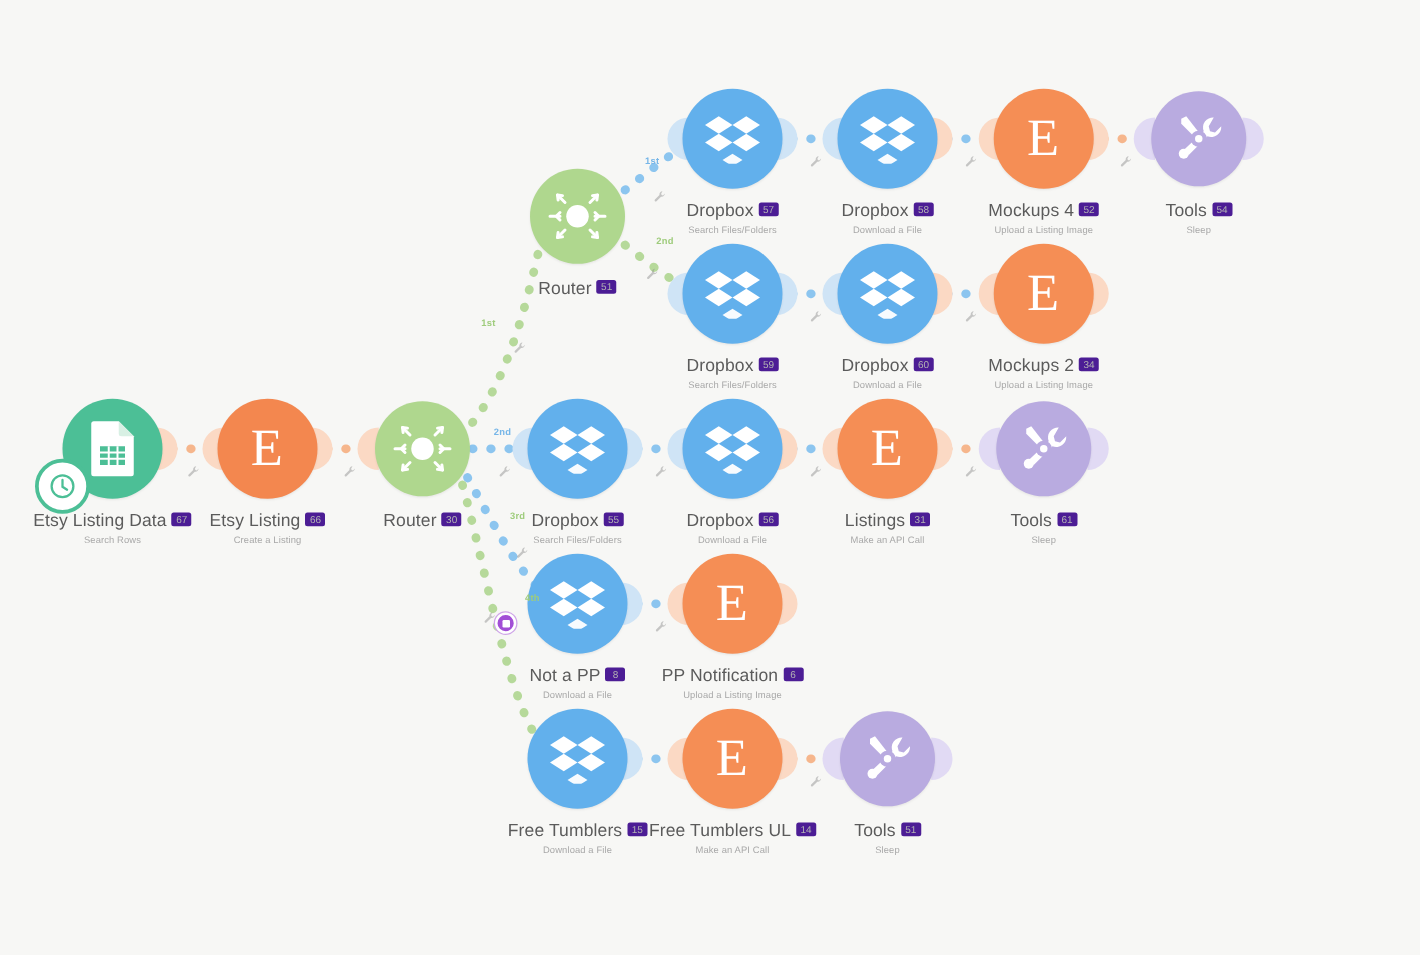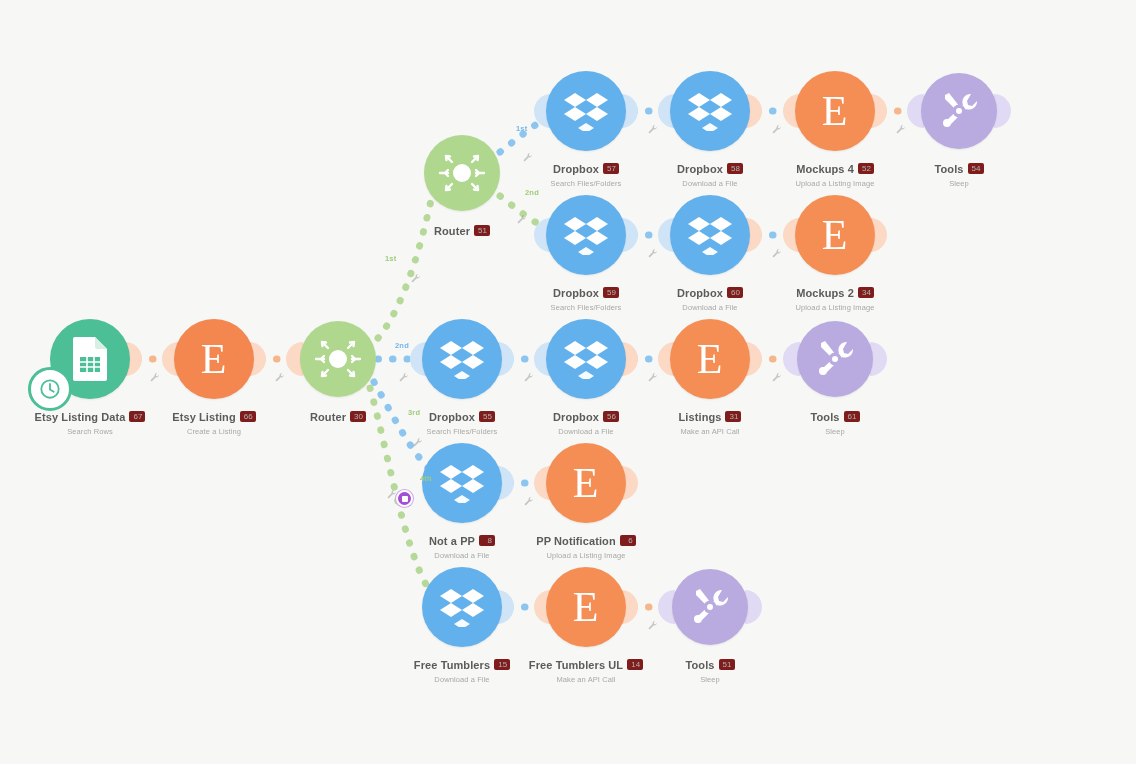--- a/index.html
+++ b/index.html
@@ -46,31 +46,31 @@
   .lobe.o{background:#fbd9c4;}
   .lobe.p{background:#e1daf4;}
   .lobe.b{background:#cfe4f6;}
 
   
   .label{
     position:absolute;left:-110px;top:48px;width:220px;
     text-align:center;pointer-events:none;
   }
   .ltitle{
-    font-size:11px;font-weight:700;color:#5b5b5b;
+    font-size:14px;font-weight:400;color:#5b5b5b;
     white-space:nowrap;display:inline-block;vertical-align:middle;
     letter-spacing:.1px;
   }
   .badge{
     display:inline-block;vertical-align:middle;
     margin-left:4px;
-    background:#7f1d1d;color:#b3b3b3;
+    background:#4c1d95;color:#b3b3b3;
     font-size:8px;line-height:11px;
     padding:0 3px;border-radius:2px;
-    min-width:10px;text-align:right;
+    min-width:10px;text-align:center;
     font-weight:400;
   }
   .lsub{
     margin-top:2px;font-size:7.5px;color:#a8a8a8;
     white-space:nowrap;letter-spacing:.1px;
   }
 
   
   .wrench{
     position:absolute;width:10px;height:10px;z-index:6;opacity:.45;

